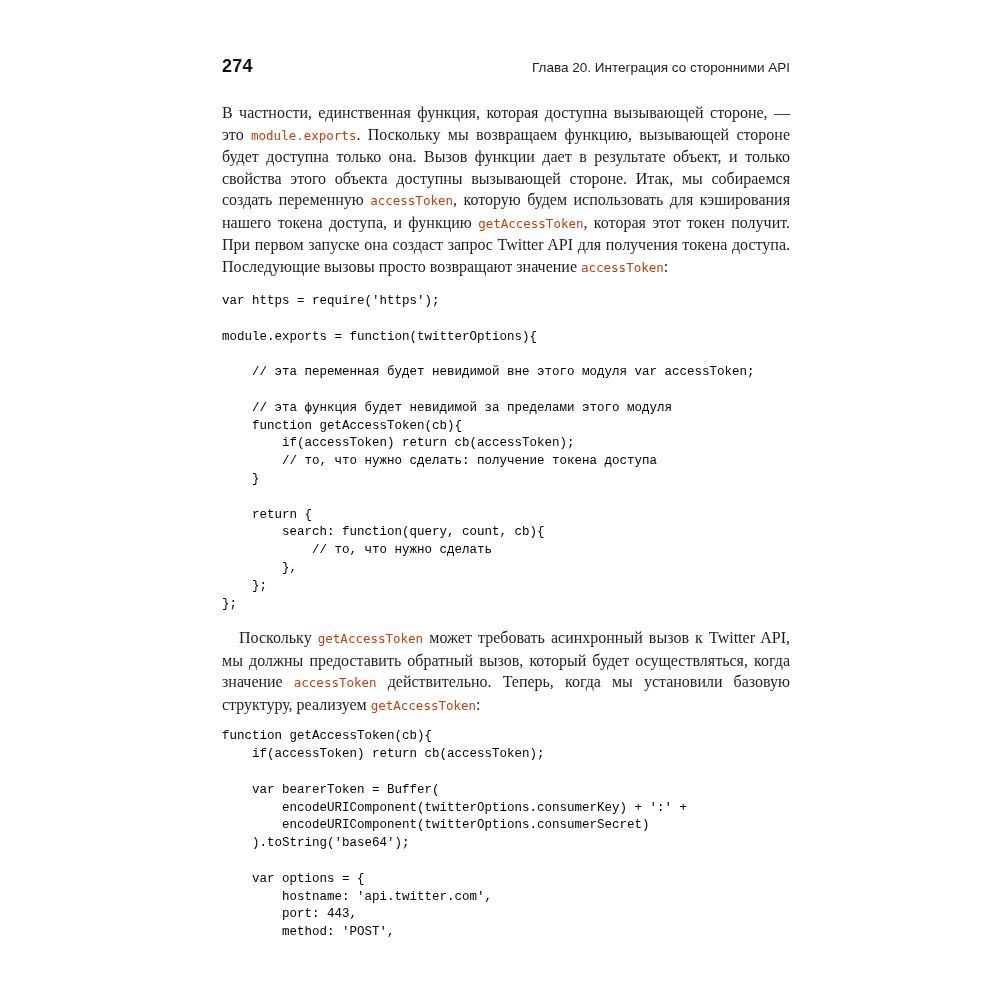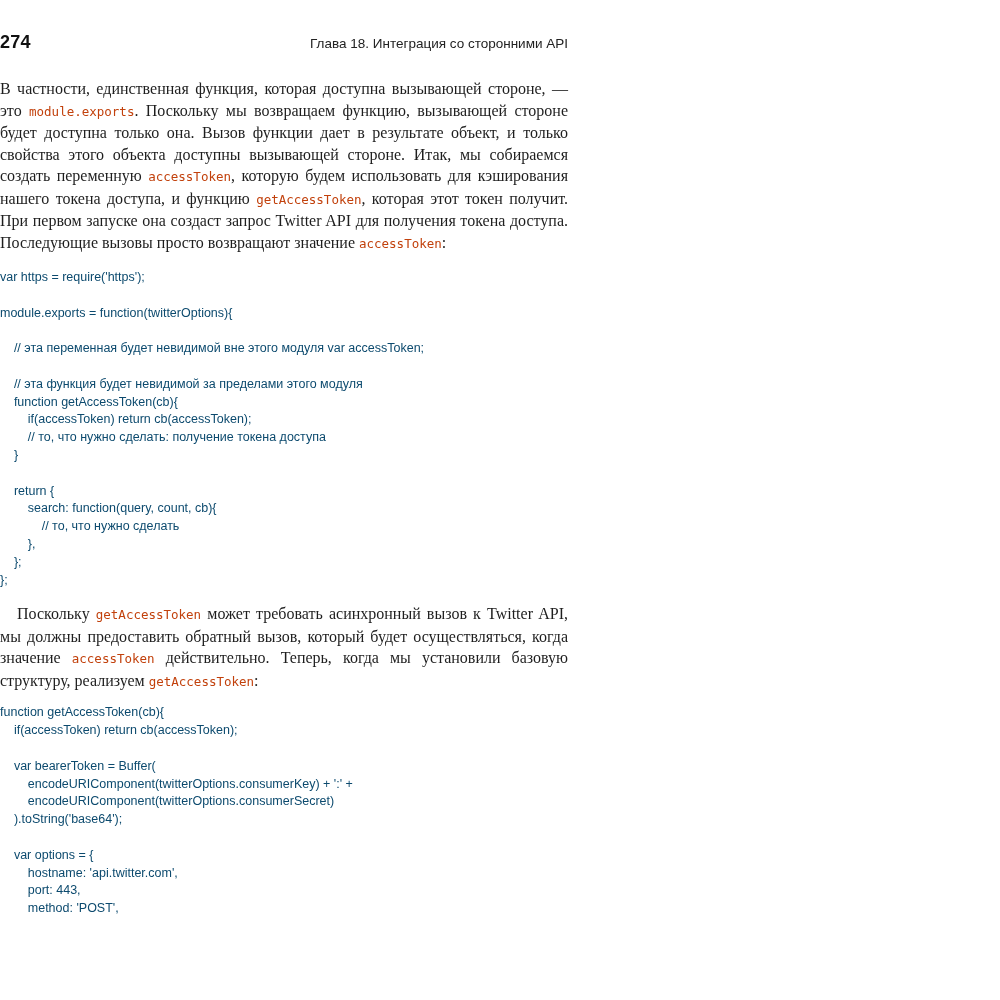--- a/index.html
+++ b/index.html
@@ -5,21 +5,22 @@
   html, body {
     margin: 0;
     padding: 0;
     background: #ffffff;
     width: 1000px;
     height: 1000px;
     overflow: hidden;
   }
   .page {
     width: 568px;
-    padding-top: 32px;
+    margin-left: 222px;
+    padding-top: 56px;
     color: #222;
   }
   .header {
     display: flex;
     justify-content: space-between;
     align-items: baseline;
     font-family: "Liberation Sans", sans-serif;
   }
   .pagenum {
     font-size: 18px;
@@ -47,39 +48,39 @@
     text-indent: 17px;
     margin-top: 14px;
   }
   .mono {
     font-family: "DejaVu Sans Mono", monospace;
     font-size: 12.5px;
     color: #c2410c;
   }
   .serif { }
   pre.code {
-    font-family: Liberation Sans, sans-serif;
+    font-family: Liberation Mono, monospace;
     font-size: 12.5px;
     line-height: 17.8px;
-    color: #0c4a6e;
+    color: #000000;
     margin: 0;
     margin-top: 15px;
     white-space: pre;
   }
   pre.code.second {
     margin-top: 12px;
   }
 </style>
 </head>
 <body>
 
 <div class="page">
   <div class="header">
     <span class="pagenum">274</span>
-    <span class="running">Глава 18. Интеграция со сторонними API</span>
+    <span class="running">Глава 20. Интеграция со сторонними API</span>
   </div>
 
   <p class="body-par first"><span class="serif">В частности, единственная функция, которая доступна вызывающей стороне, — это </span><span class="mono">module.exports</span><span class="serif">. Поскольку мы возвращаем функцию, вызывающей стороне будет доступна только она. Вызов функции дает в результате объект, и только свойства этого объекта доступны вызывающей стороне. Итак, мы собираемся создать переменную </span><span class="mono">accessToken</span><span class="serif">, которую будем использовать для кэширования нашего токена доступа, и функцию </span><span class="mono">getAccessToken</span><span class="serif">, которая этот токен получит. При первом запуске она создаст запрос Twitter API для получения токена доступа. Последующие вызовы просто возвращают значение </span><span class="mono">accessToken</span><span class="serif">:</span></p>
 
   <pre class="code">var https = require('https');
 
 module.exports = function(twitterOptions){
 
     // эта переменная будет невидимой вне этого модуля var accessToken;
 

